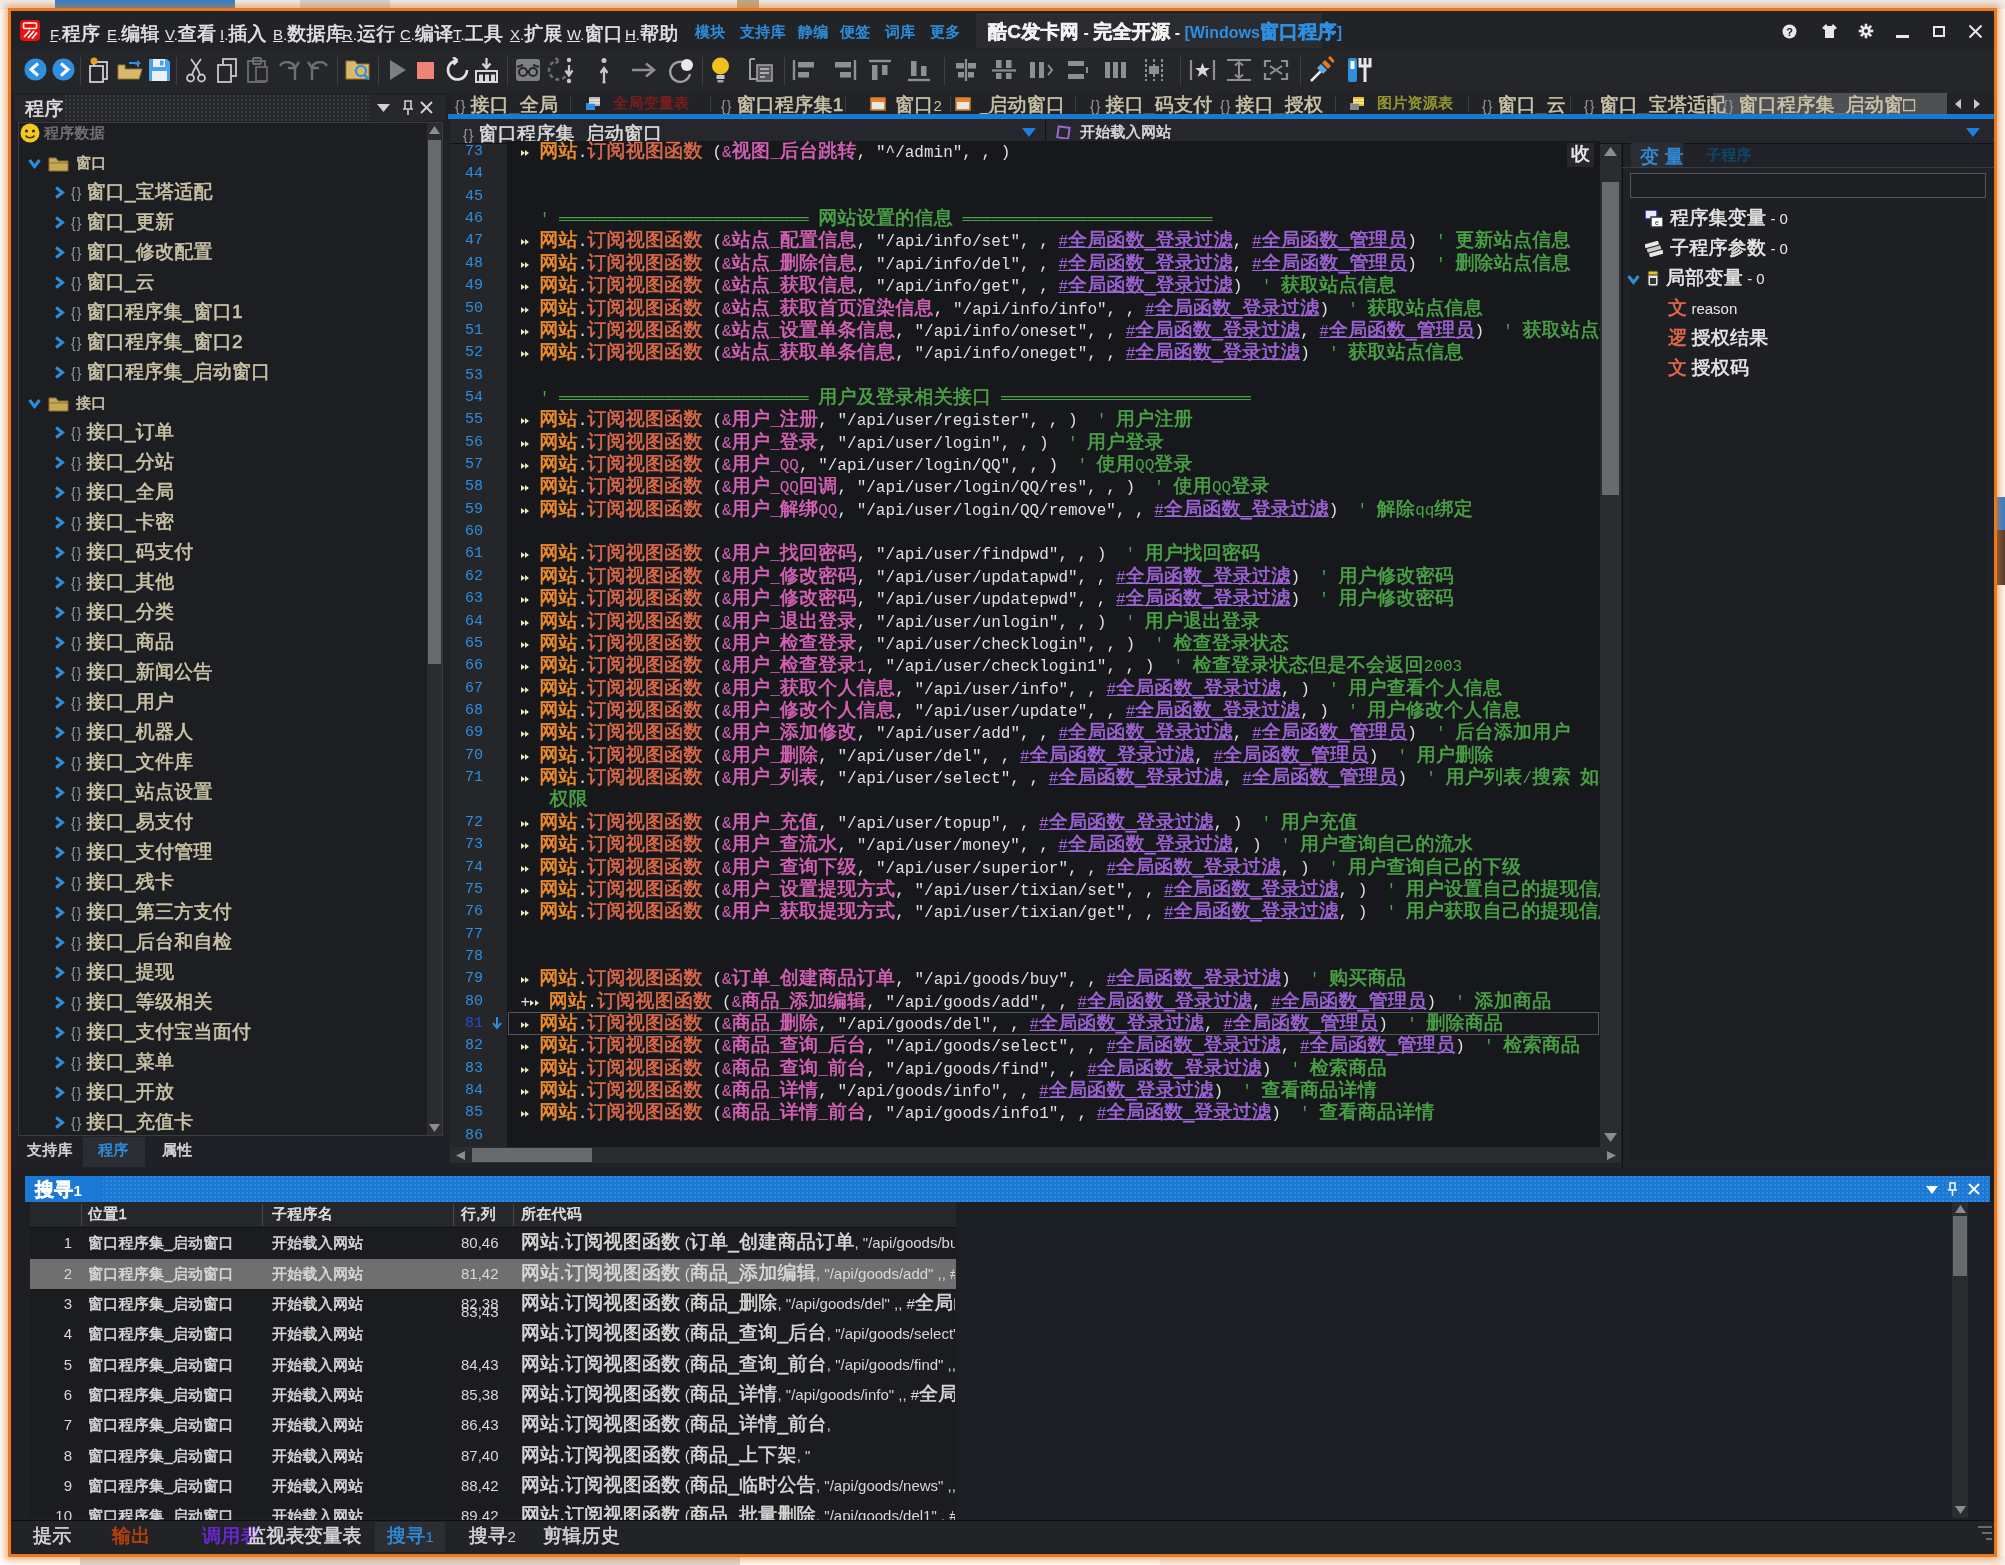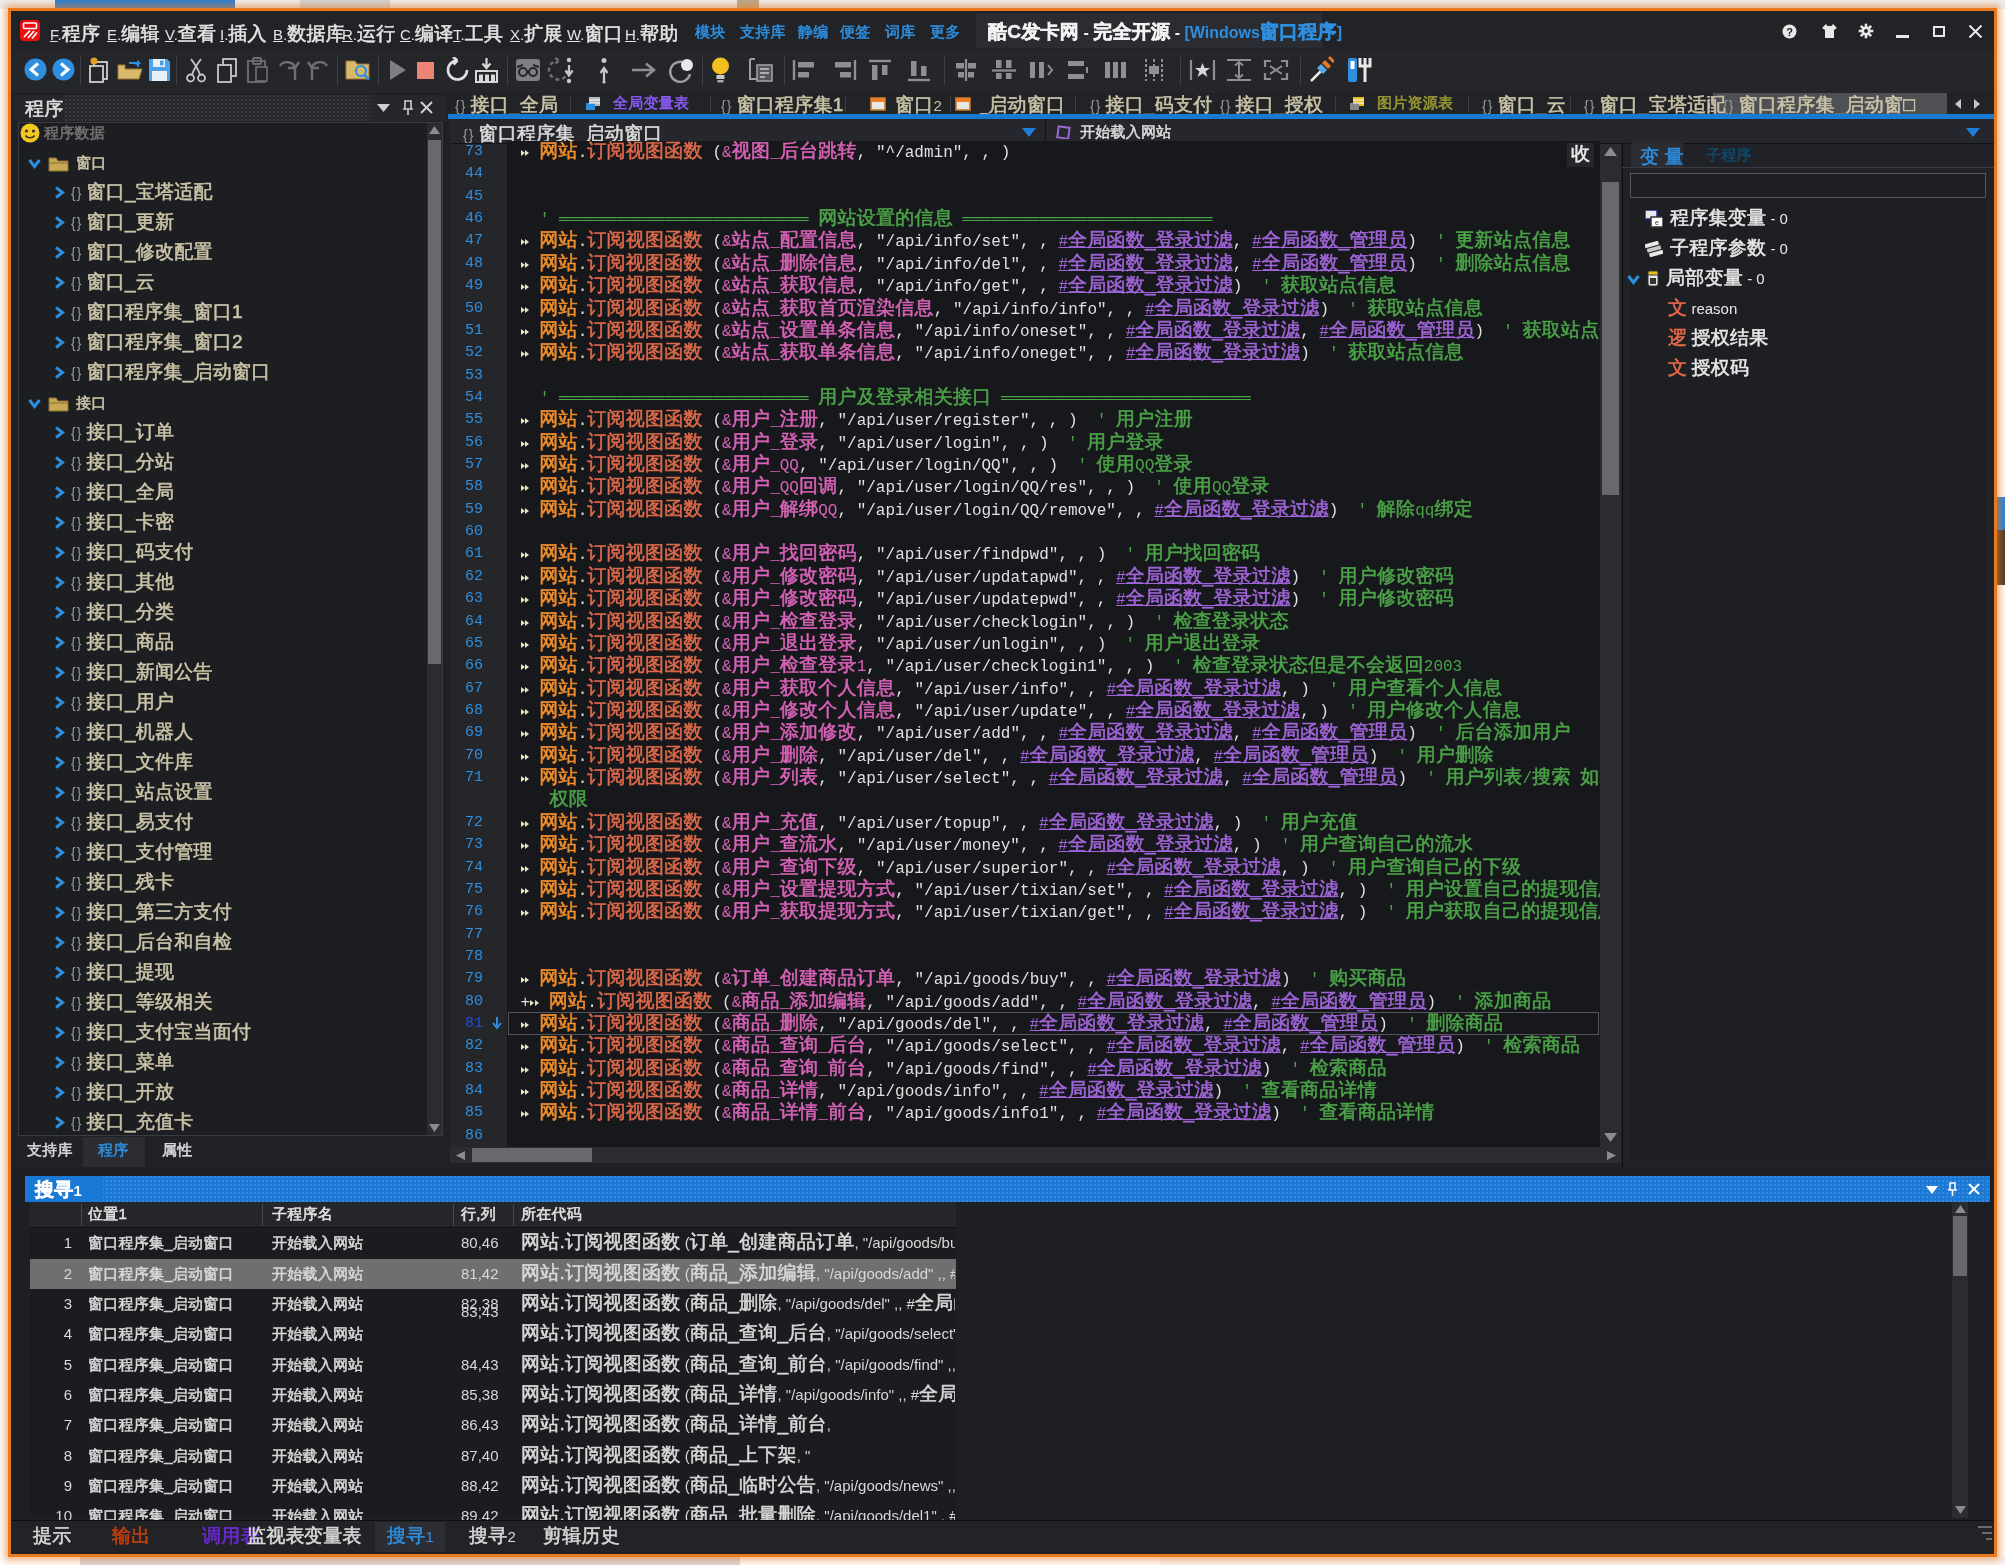--- a/index.html
+++ b/index.html
@@ -498,21 +498,21 @@
 <div class="abs ptab cj" style="left:98px;color:#2e8fe0">程序</div>
 <div class="abs ptab cj" style="left:162px">属性</div>
 <div class="abs" id="tabsrow"></div>
 <div class="abs" id="dtact"></div>
 <div class="dtab" style="left:455px"><span class="braces">{}</span> <span class="cj">接口_全局</span></div>
 <svg class="ic" style="left:585px;top:96px" width="16" height="15" viewBox="0 0 16 15">
     <rect x="4" y="1" width="11" height="9" fill="#b8b8b8"></rect>
     <rect x="1" y="7" width="9" height="7" fill="#2e8fe0"></rect>
     <path d="M4 4 L15 4 M4 7 L15 7" stroke="#fff" stroke-width="1"></path>
   </svg>
-<div class="dtab cj" style="left:613px;color:#8b5cf6">全局变量表</div>
+<div class="dtab cj" style="left:613px;color:#7f1d1d">全局变量表</div>
 <div class="dtab" style="left:721px"><span class="braces">{}</span> <span class="cj">窗口程序集1</span></div>
 <svg class="ic" style="left:870px;top:97px" width="16" height="14" viewBox="0 0 16 14">
     <rect x="1" y="1" width="14" height="12" fill="#e8e8e8" stroke="#c87820" stroke-width="1.6"></rect>
     <rect x="1" y="1" width="14" height="4" fill="#e88030"></rect>
   </svg>
 <div class="dtab" style="left:895px"><span class="cj">窗口</span>2</div>
 <svg class="ic" style="left:955px;top:97px" width="16" height="14" viewBox="0 0 16 14">
     <rect x="1" y="1" width="14" height="12" fill="#e8e8e8" stroke="#c87820" stroke-width="1.6"></rect>
     <rect x="1" y="1" width="14" height="4" fill="#e88030"></rect>
   </svg>
@@ -625,22 +625,22 @@
       <div class="cl">   <span class="g">' ══════════════════════════ <span class="cjm">用户及登录相关接口</span> ══════════════════════════</span></div>
       <div class="cl"> <span class="mk"></span><span class="mk"></span> <span class="o cjm">网站</span><span class="w">.</span><span class="m cjm">订阅视图函数</span><span class="w"> (</span><span class="p">&amp;<span class="cjm">用户</span>_<span class="cjm">注册</span></span><span class="w">, "/api/user/register", , )  </span><span class="g">' <span class="cjm">用户注册</span></span></div>
       <div class="cl"> <span class="mk"></span><span class="mk"></span> <span class="o cjm">网站</span><span class="w">.</span><span class="m cjm">订阅视图函数</span><span class="w"> (</span><span class="p">&amp;<span class="cjm">用户</span>_<span class="cjm">登录</span></span><span class="w">, "/api/user/login", , )  </span><span class="g">' <span class="cjm">用户登录</span></span></div>
       <div class="cl"> <span class="mk"></span><span class="mk"></span> <span class="o cjm">网站</span><span class="w">.</span><span class="m cjm">订阅视图函数</span><span class="w"> (</span><span class="p">&amp;<span class="cjm">用户</span>_QQ</span><span class="w">, "/api/user/login/QQ", , )  </span><span class="g">' <span class="cjm">使用</span>QQ<span class="cjm">登录</span></span></div>
       <div class="cl"> <span class="mk"></span><span class="mk"></span> <span class="o cjm">网站</span><span class="w">.</span><span class="m cjm">订阅视图函数</span><span class="w"> (</span><span class="p">&amp;<span class="cjm">用户</span>_QQ<span class="cjm">回调</span></span><span class="w">, "/api/user/login/QQ/res", , )  </span><span class="g">' <span class="cjm">使用</span>QQ<span class="cjm">登录</span></span></div>
       <div class="cl"> <span class="mk"></span><span class="mk"></span> <span class="o cjm">网站</span><span class="w">.</span><span class="m cjm">订阅视图函数</span><span class="w"> (</span><span class="p">&amp;<span class="cjm">用户</span>_<span class="cjm">解绑</span>QQ</span><span class="w">, "/api/user/login/QQ/remove", , </span><span class="u">#<span class="cjm">全局函数_登录过滤</span></span><span class="w">)  </span><span class="g">' <span class="cjm">解除</span>qq<span class="cjm">绑定</span></span></div>
       <div class="cl"></div>
       <div class="cl"> <span class="mk"></span><span class="mk"></span> <span class="o cjm">网站</span><span class="w">.</span><span class="m cjm">订阅视图函数</span><span class="w"> (</span><span class="p">&amp;<span class="cjm">用户</span>_<span class="cjm">找回密码</span></span><span class="w">, "/api/user/findpwd", , )  </span><span class="g">' <span class="cjm">用户找回密码</span></span></div>
       <div class="cl"> <span class="mk"></span><span class="mk"></span> <span class="o cjm">网站</span><span class="w">.</span><span class="m cjm">订阅视图函数</span><span class="w"> (</span><span class="p">&amp;<span class="cjm">用户</span>_<span class="cjm">修改密码</span></span><span class="w">, "/api/user/updatapwd", , </span><span class="u">#<span class="cjm">全局函数_登录过滤</span></span><span class="w">)  </span><span class="g">' <span class="cjm">用户修改密码</span></span></div>
       <div class="cl"> <span class="mk"></span><span class="mk"></span> <span class="o cjm">网站</span><span class="w">.</span><span class="m cjm">订阅视图函数</span><span class="w"> (</span><span class="p">&amp;<span class="cjm">用户</span>_<span class="cjm">修改密码</span></span><span class="w">, "/api/user/updatepwd", , </span><span class="u">#<span class="cjm">全局函数_登录过滤</span></span><span class="w">)  </span><span class="g">' <span class="cjm">用户修改密码</span></span></div>
+      <div class="cl"> <span class="mk"></span><span class="mk"></span> <span class="o cjm">网站</span><span class="w">.</span><span class="m cjm">订阅视图函数</span><span class="w"> (</span><span class="p">&amp;<span class="cjm">用户</span>_<span class="cjm">退出登录</span></span><span class="w">, "/api/user/unlogin", , )  </span><span class="g">' <span class="cjm">用户退出登录</span></span></div>
       <div class="cl"> <span class="mk"></span><span class="mk"></span> <span class="o cjm">网站</span><span class="w">.</span><span class="m cjm">订阅视图函数</span><span class="w"> (</span><span class="p">&amp;<span class="cjm">用户</span>_<span class="cjm">检查登录</span></span><span class="w">, "/api/user/checklogin", , )  </span><span class="g">' <span class="cjm">检查登录状态</span></span></div>
-      <div class="cl"> <span class="mk"></span><span class="mk"></span> <span class="o cjm">网站</span><span class="w">.</span><span class="m cjm">订阅视图函数</span><span class="w"> (</span><span class="p">&amp;<span class="cjm">用户</span>_<span class="cjm">退出登录</span></span><span class="w">, "/api/user/unlogin", , )  </span><span class="g">' <span class="cjm">用户退出登录</span></span></div>
       <div class="cl"> <span class="mk"></span><span class="mk"></span> <span class="o cjm">网站</span><span class="w">.</span><span class="m cjm">订阅视图函数</span><span class="w"> (</span><span class="p">&amp;<span class="cjm">用户</span>_<span class="cjm">检查登录</span>1</span><span class="w">, "/api/user/checklogin1", , )  </span><span class="g">' <span class="cjm">检查登录状态但是不会返回</span>2003</span></div>
       <div class="cl"> <span class="mk"></span><span class="mk"></span> <span class="o cjm">网站</span><span class="w">.</span><span class="m cjm">订阅视图函数</span><span class="w"> (</span><span class="p">&amp;<span class="cjm">用户</span>_<span class="cjm">获取个人信息</span></span><span class="w">, "/api/user/info", , </span><span class="u">#<span class="cjm">全局函数_登录过滤</span></span><span class="w">, )  </span><span class="g">' <span class="cjm">用户查看个人信息</span></span></div>
       <div class="cl"> <span class="mk"></span><span class="mk"></span> <span class="o cjm">网站</span><span class="w">.</span><span class="m cjm">订阅视图函数</span><span class="w"> (</span><span class="p">&amp;<span class="cjm">用户</span>_<span class="cjm">修改个人信息</span></span><span class="w">, "/api/user/update", , </span><span class="u">#<span class="cjm">全局函数_登录过滤</span></span><span class="w">, )  </span><span class="g">' <span class="cjm">用户修改个人信息</span></span></div>
       <div class="cl"> <span class="mk"></span><span class="mk"></span> <span class="o cjm">网站</span><span class="w">.</span><span class="m cjm">订阅视图函数</span><span class="w"> (</span><span class="p">&amp;<span class="cjm">用户</span>_<span class="cjm">添加修改</span></span><span class="w">, "/api/user/add", , </span><span class="u">#<span class="cjm">全局函数_登录过滤</span></span><span class="w">, </span><span class="u">#<span class="cjm">全局函数_管理员</span></span><span class="w">)  </span><span class="g">' <span class="cjm">后台添加用户</span></span></div>
       <div class="cl"> <span class="mk"></span><span class="mk"></span> <span class="o cjm">网站</span><span class="w">.</span><span class="m cjm">订阅视图函数</span><span class="w"> (</span><span class="p">&amp;<span class="cjm">用户</span>_<span class="cjm">删除</span></span><span class="w">, "/api/user/del", , </span><span class="u">#<span class="cjm">全局函数_登录过滤</span></span><span class="w">, </span><span class="u">#<span class="cjm">全局函数_管理员</span></span><span class="w">)  </span><span class="g">' <span class="cjm">用户删除</span></span></div>
       <div class="cl"> <span class="mk"></span><span class="mk"></span> <span class="o cjm">网站</span><span class="w">.</span><span class="m cjm">订阅视图函数</span><span class="w"> (</span><span class="p">&amp;<span class="cjm">用户</span>_<span class="cjm">列表</span></span><span class="w">, "/api/user/select", , </span><span class="u">#<span class="cjm">全局函数_登录过滤</span></span><span class="w">, </span><span class="u">#<span class="cjm">全局函数_管理员</span></span><span class="w">)  </span><span class="g">' <span class="cjm">用户列表</span>/<span class="cjm">搜索</span> <span class="cjm">如果以后搞社交</span> </span></div>
       <div class="cl">    <span class="g"><span class="cjm">权限</span></span></div>
       <div class="cl"> <span class="mk"></span><span class="mk"></span> <span class="o cjm">网站</span><span class="w">.</span><span class="m cjm">订阅视图函数</span><span class="w"> (</span><span class="p">&amp;<span class="cjm">用户</span>_<span class="cjm">充值</span></span><span class="w">, "/api/user/topup", , </span><span class="u">#<span class="cjm">全局函数_登录过滤</span></span><span class="w">, )  </span><span class="g">' <span class="cjm">用户充值</span></span></div>
       <div class="cl"> <span class="mk"></span><span class="mk"></span> <span class="o cjm">网站</span><span class="w">.</span><span class="m cjm">订阅视图函数</span><span class="w"> (</span><span class="p">&amp;<span class="cjm">用户</span>_<span class="cjm">查流水</span></span><span class="w">, "/api/user/money", , </span><span class="u">#<span class="cjm">全局函数_登录过滤</span></span><span class="w">, )  </span><span class="g">' <span class="cjm">用户查询自己的流水</span></span></div>
       <div class="cl"> <span class="mk"></span><span class="mk"></span> <span class="o cjm">网站</span><span class="w">.</span><span class="m cjm">订阅视图函数</span><span class="w"> (</span><span class="p">&amp;<span class="cjm">用户</span>_<span class="cjm">查询下级</span></span><span class="w">, "/api/user/superior", , </span><span class="u">#<span class="cjm">全局函数_登录过滤</span></span><span class="w">, )  </span><span class="g">' <span class="cjm">用户查询自己的下级</span></span></div>

